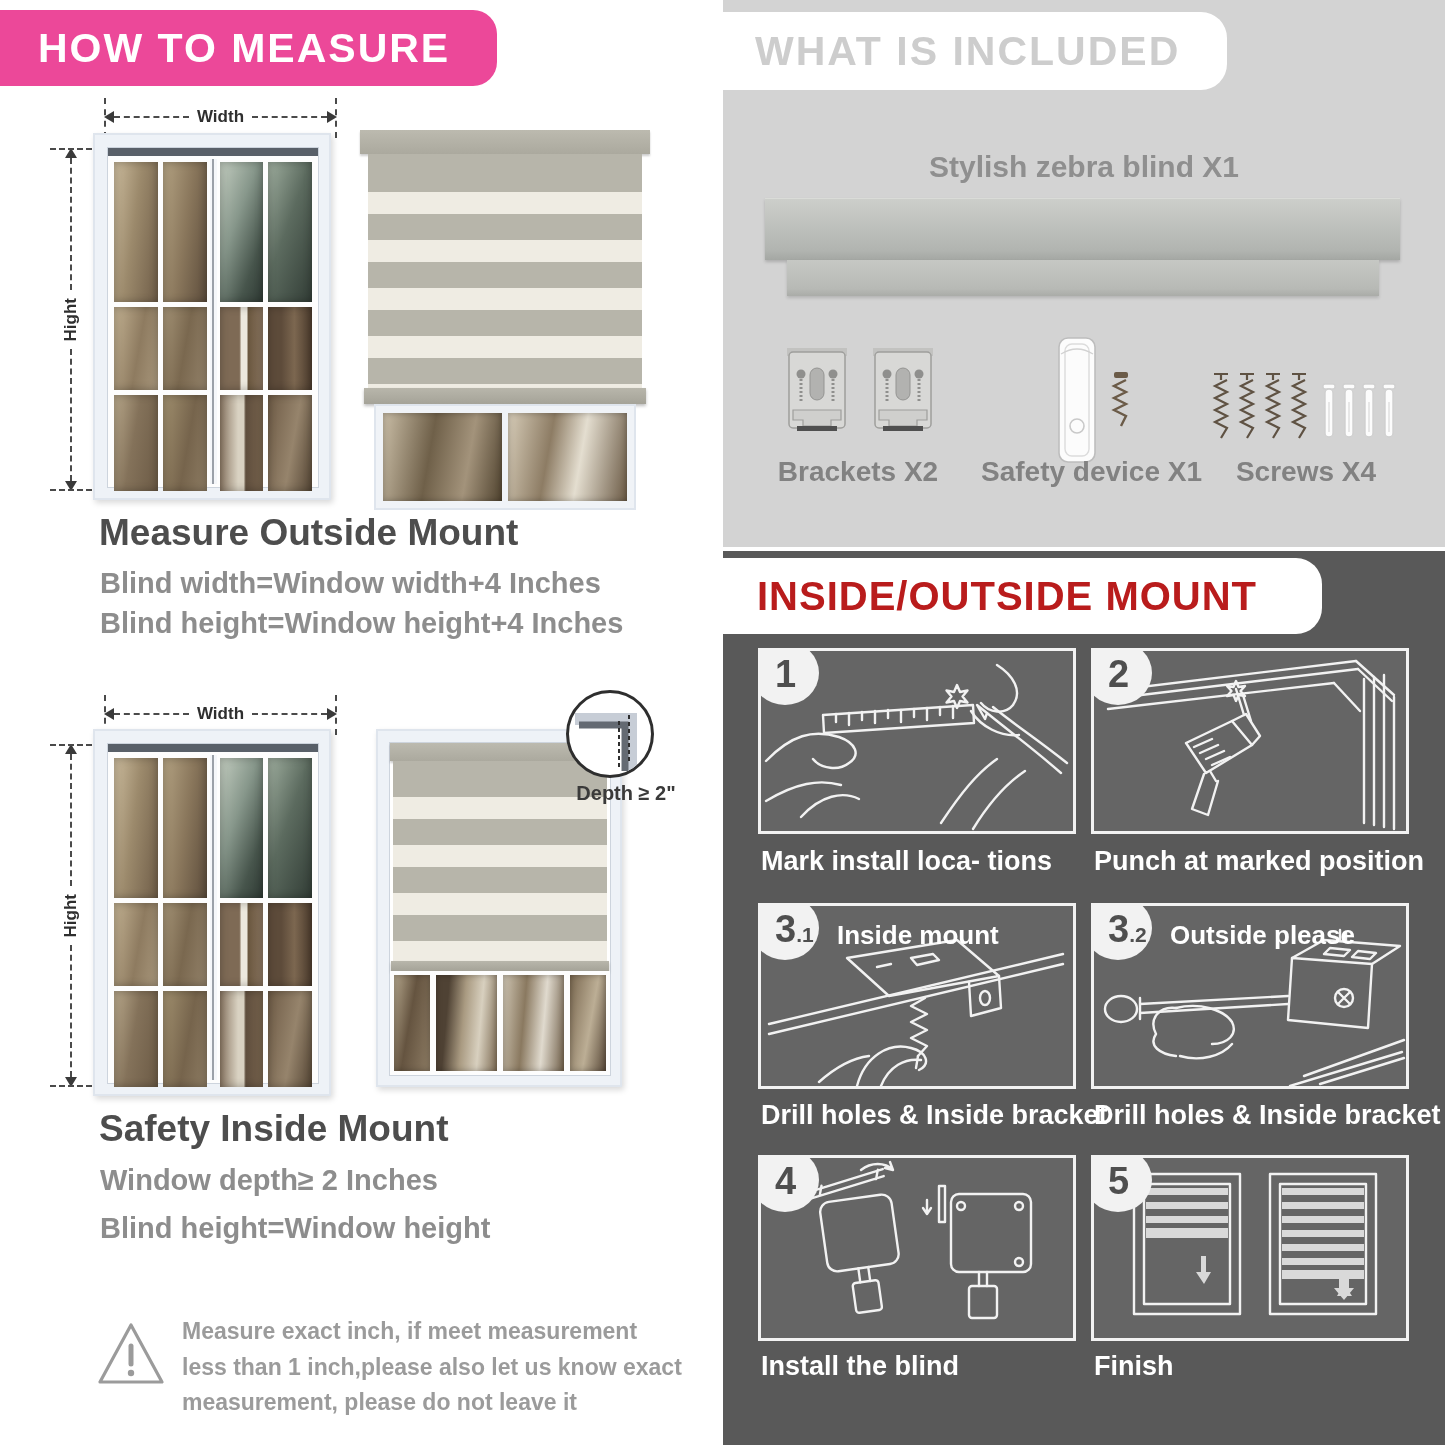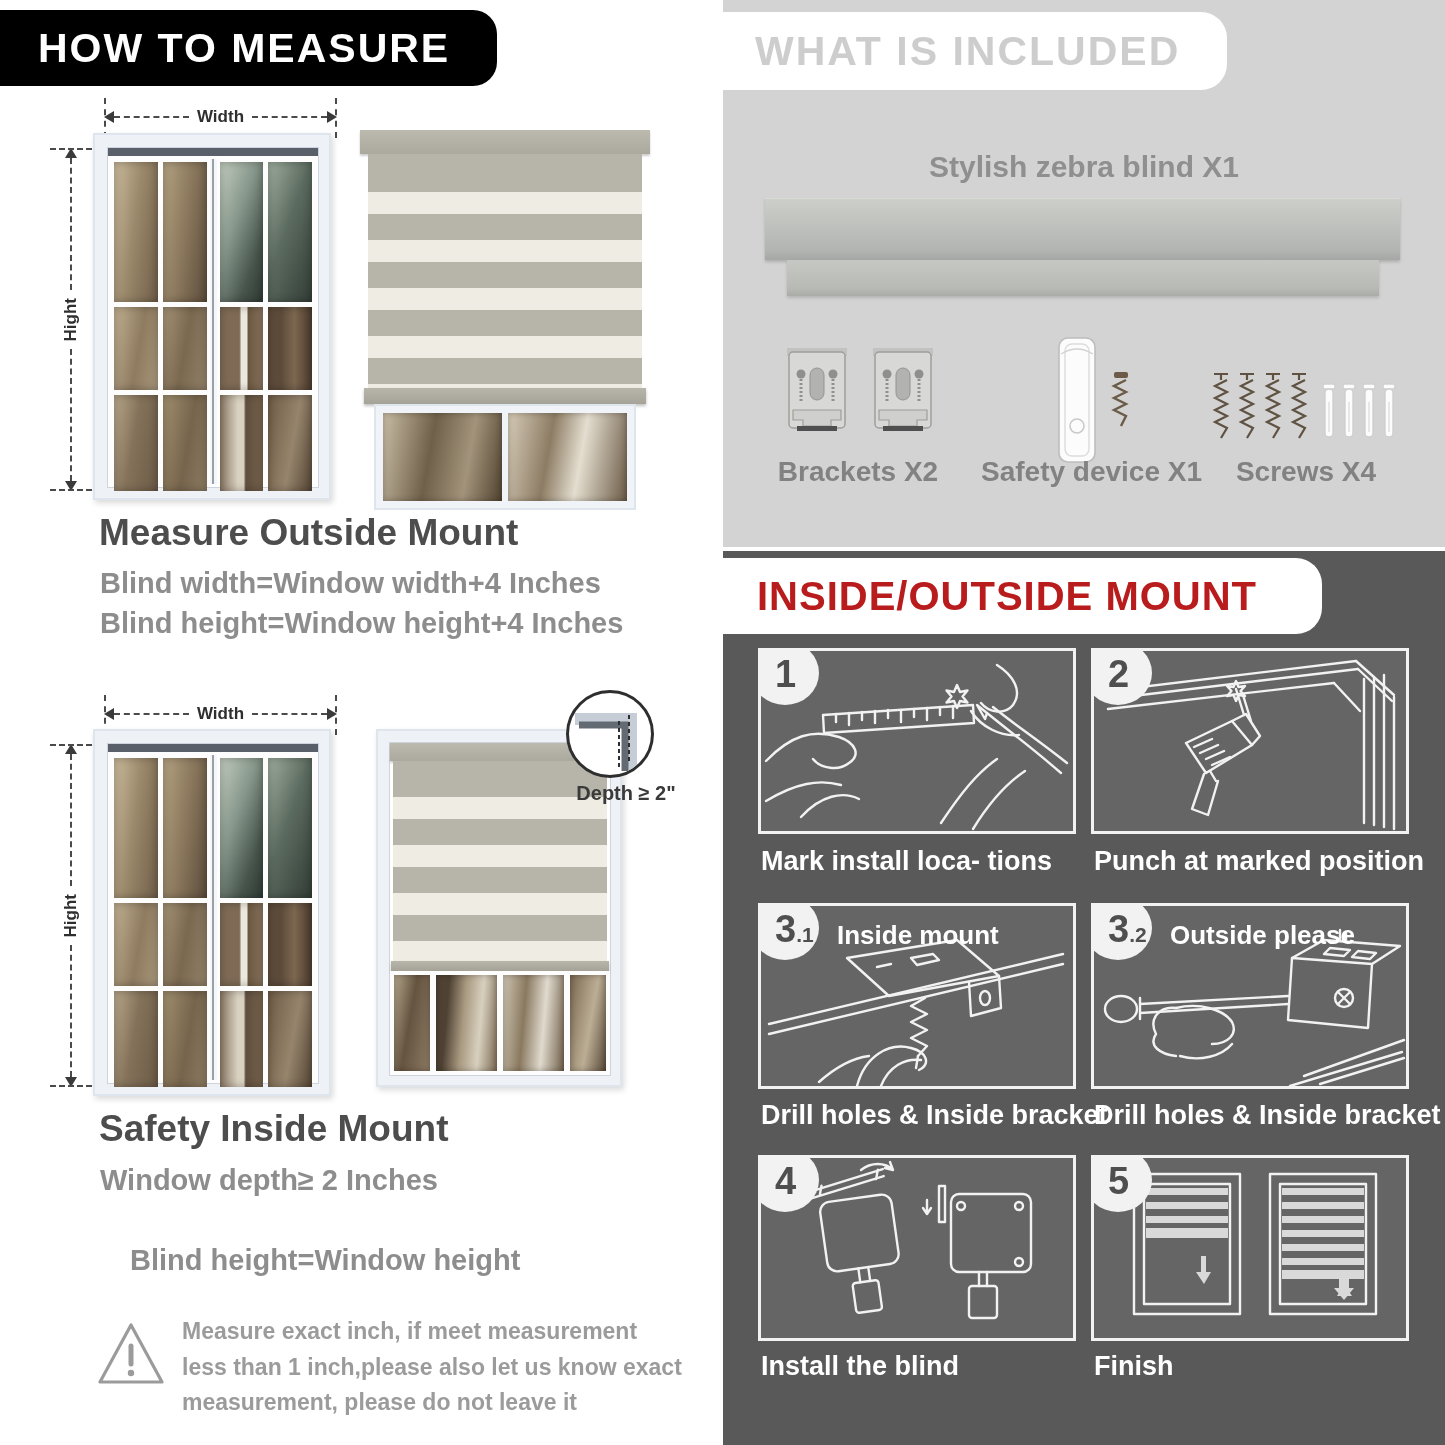--- a/index.html
+++ b/index.html
@@ -1,21 +1,21 @@
 <!DOCTYPE html>
 <html><head>
 <meta charset="utf-8">
 <style>
   html,body{margin:0;padding:0;background:#fff;}
   #canvas{position:relative;width:1445px;height:1445px;background:#fff;overflow:hidden;
           font-family:"Liberation Sans",sans-serif;}
   .abs{position:absolute;}
 
   
-  .h1-bar{left:0;top:10px;width:497px;height:76px;background:#000000;
+  .h1-bar{left:0;top:10px;width:497px;height:76px;background:#ec4899;
           border-radius:0 24px 24px 0;display:flex;align-items:center;padding-left:38px;box-sizing:border-box;}
   .h1-bar span{color:#fff;font-size:41px;font-weight:bold;letter-spacing:2px;}
 
   .sec-title{font-size:37px;font-weight:bold;color:#4d4d4d;}
   .sec-line{font-size:29px;font-weight:bold;color:#8d8d8d;line-height:40px;white-space:nowrap;}
 
   
   .window{width:238px;height:367px;background:#eef2f7;border:2px solid #dfe5ed;
           box-shadow:2px 3px 6px rgba(0,0,0,.15);padding:12px;box-sizing:border-box;}
   .win-inner{position:relative;width:100%;height:100%;background:#fff;display:flex;flex-direction:column;
@@ -245,21 +245,21 @@
       <path d="M6 26 H62 V78" stroke="#c7cdd6" stroke-width="12" fill="none"></path>
       <path d="M10 32 H56 V78" stroke="#646a72" stroke-width="7" fill="none"></path>
       <path d="M50 28 V74" stroke="#2e2e2e" stroke-width="2" stroke-dasharray="4 3" fill="none"></path>
       <path d="M60 22 V70" stroke="#2e2e2e" stroke-width="2" stroke-dasharray="4 3" fill="none"></path>
     </svg>
   </div>
   <div class="abs depth-lbl" style="left:556px;top:782px;width:140px;">Depth ≥ 2"</div>
 
   <div class="abs sec-title" style="left:99px;top:1108px;">Safety Inside Mount</div>
   <div class="abs sec-line" style="left:100px;top:1160px;">Window depth≥ 2 Inches</div>
-  <div class="abs sec-line" style="left:100px;top:1240px;margin-left:30px;">Blind height=Window height</div>
+  <div class="abs sec-line" style="left:100px;top:1208px;">Blind height=Window height</div>
 
   <svg class="abs" style="left:96px;top:1320px;" width="70" height="68" viewBox="0 0 70 68">
     <path d="M35 5 L66 62 H4 Z" fill="none" stroke="#9b9b9b" stroke-width="3.2" stroke-linejoin="round"></path>
     <path d="M35 26 V44" stroke="#9b9b9b" stroke-width="5" stroke-linecap="round"></path>
     <circle cx="35" cy="53" r="3.2" fill="#9b9b9b"></circle>
   </svg>
   <div class="abs warn-text" style="left:182px;top:1314px;width:500px;">Measure exact inch, if meet measurement less than 1 inch,please also let us know exact measurement, please do not leave it</div>
 
   <div class="abs light-sec">
     <div class="wi-bar">

